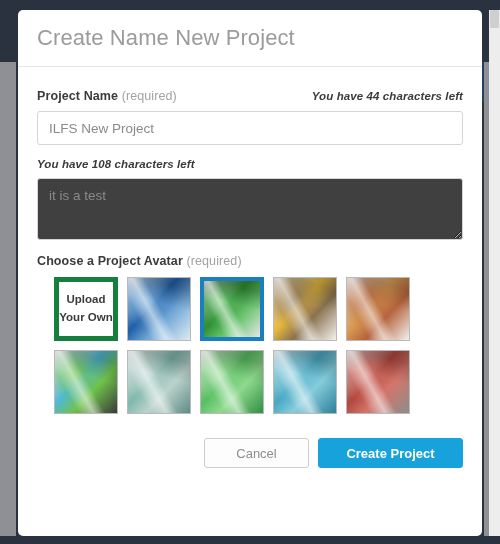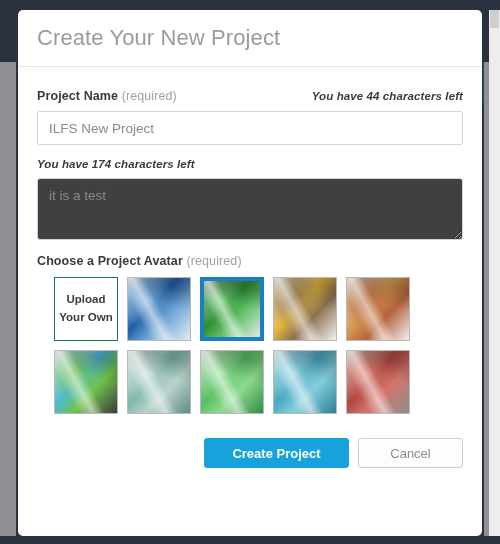--- a/index.html
+++ b/index.html
@@ -157,21 +157,21 @@
     overflow: hidden;
     border: 1px solid #b9b9b9;
     background: #e9e9e9;
     cursor: pointer;
   }
   .avatar-tile.selected {
     border: 4px solid #1a7fc1;
   }
   .avatar-tile.upload {
     background: #ffffff;
-    border: 1px solid #15803d;
+    border: 5px solid #15803d;
     display: flex;
     flex-direction: column;
     align-items: center;
     justify-content: center;
     line-height: 1.55;
   }
   .upload-text {
     font-size: 11.5px;
     font-weight: bold;
     color: #3b3b3b;
@@ -238,40 +238,40 @@
 <body>
 
 <div class="backdrop-dark"></div>
 <div class="backdrop-gray-left"></div>
 <div class="backdrop-blue-strip"></div>
 <div class="backdrop-gray-right"></div>
 
 <div class="modal">
 
   <div class="modal-header">
-    <div class="modal-title">Create Your New Project</div>
+    <div class="modal-title">Create Name New Project</div>
   </div>
 
   <div class="modal-body">
 
     
     <div class="field-head">
       <div class="field-label">
         <span>Project Name</span>
         <span class="qualifier">(required)</span>
       </div>
       <div class="char-count">You have 44 characters left</div>
     </div>
     <input class="text-input" type="text" value="ILFS New Project" style="">
 
     <div class="spacer-name"></div>
 
     
     <div class="field-head">
-      <div class="char-count">You have 174 characters left</div>
+      <div class="char-count">You have 108 characters left</div>
     </div>
     <textarea class="text-area" style="">it is a test</textarea>
 
     <div class="spacer-purpose"></div>
 
     
     <div class="avatar-section-label">
       <span>Choose a Project Avatar</span>
       <span class="qualifier">(required)</span>
     </div>
@@ -315,21 +315,21 @@
         </div>
         <div class="avatar-tile">
           <div class="avatar-art" style="background: radial-gradient(circle at 30% 35%, rgb(212, 117, 106) 0%, rgba(255, 255, 255, 0) 48%), linear-gradient(133deg, rgb(216, 216, 214) 0%, rgb(178, 71, 63) 42%, rgb(212, 117, 106) 63%, rgb(141, 141, 138) 100%);"></div>
           <div class="avatar-art" style="background: linear-gradient(61deg, rgba(255, 255, 255, 0) 24%, rgba(255, 255, 255, 0.55) 40%, rgba(255, 255, 255, 0) 52%), linear-gradient(16deg, rgba(0, 0, 0, 0) 58%, rgba(0, 0, 0, 0.22) 84%);"></div>
         </div>
       </div>
 
   </div>
 
   <div class="modal-footer">
+    <button class="btn btn-cancel">Cancel</button>
     <button class="btn btn-primary">Create Project</button>
-    <button class="btn btn-cancel">Cancel</button>
   </div>
 
 </div>
 
 <div class="scrollbar">
   <div class="scrollbar-thumb"></div>
 </div>
 
 </body></html>

